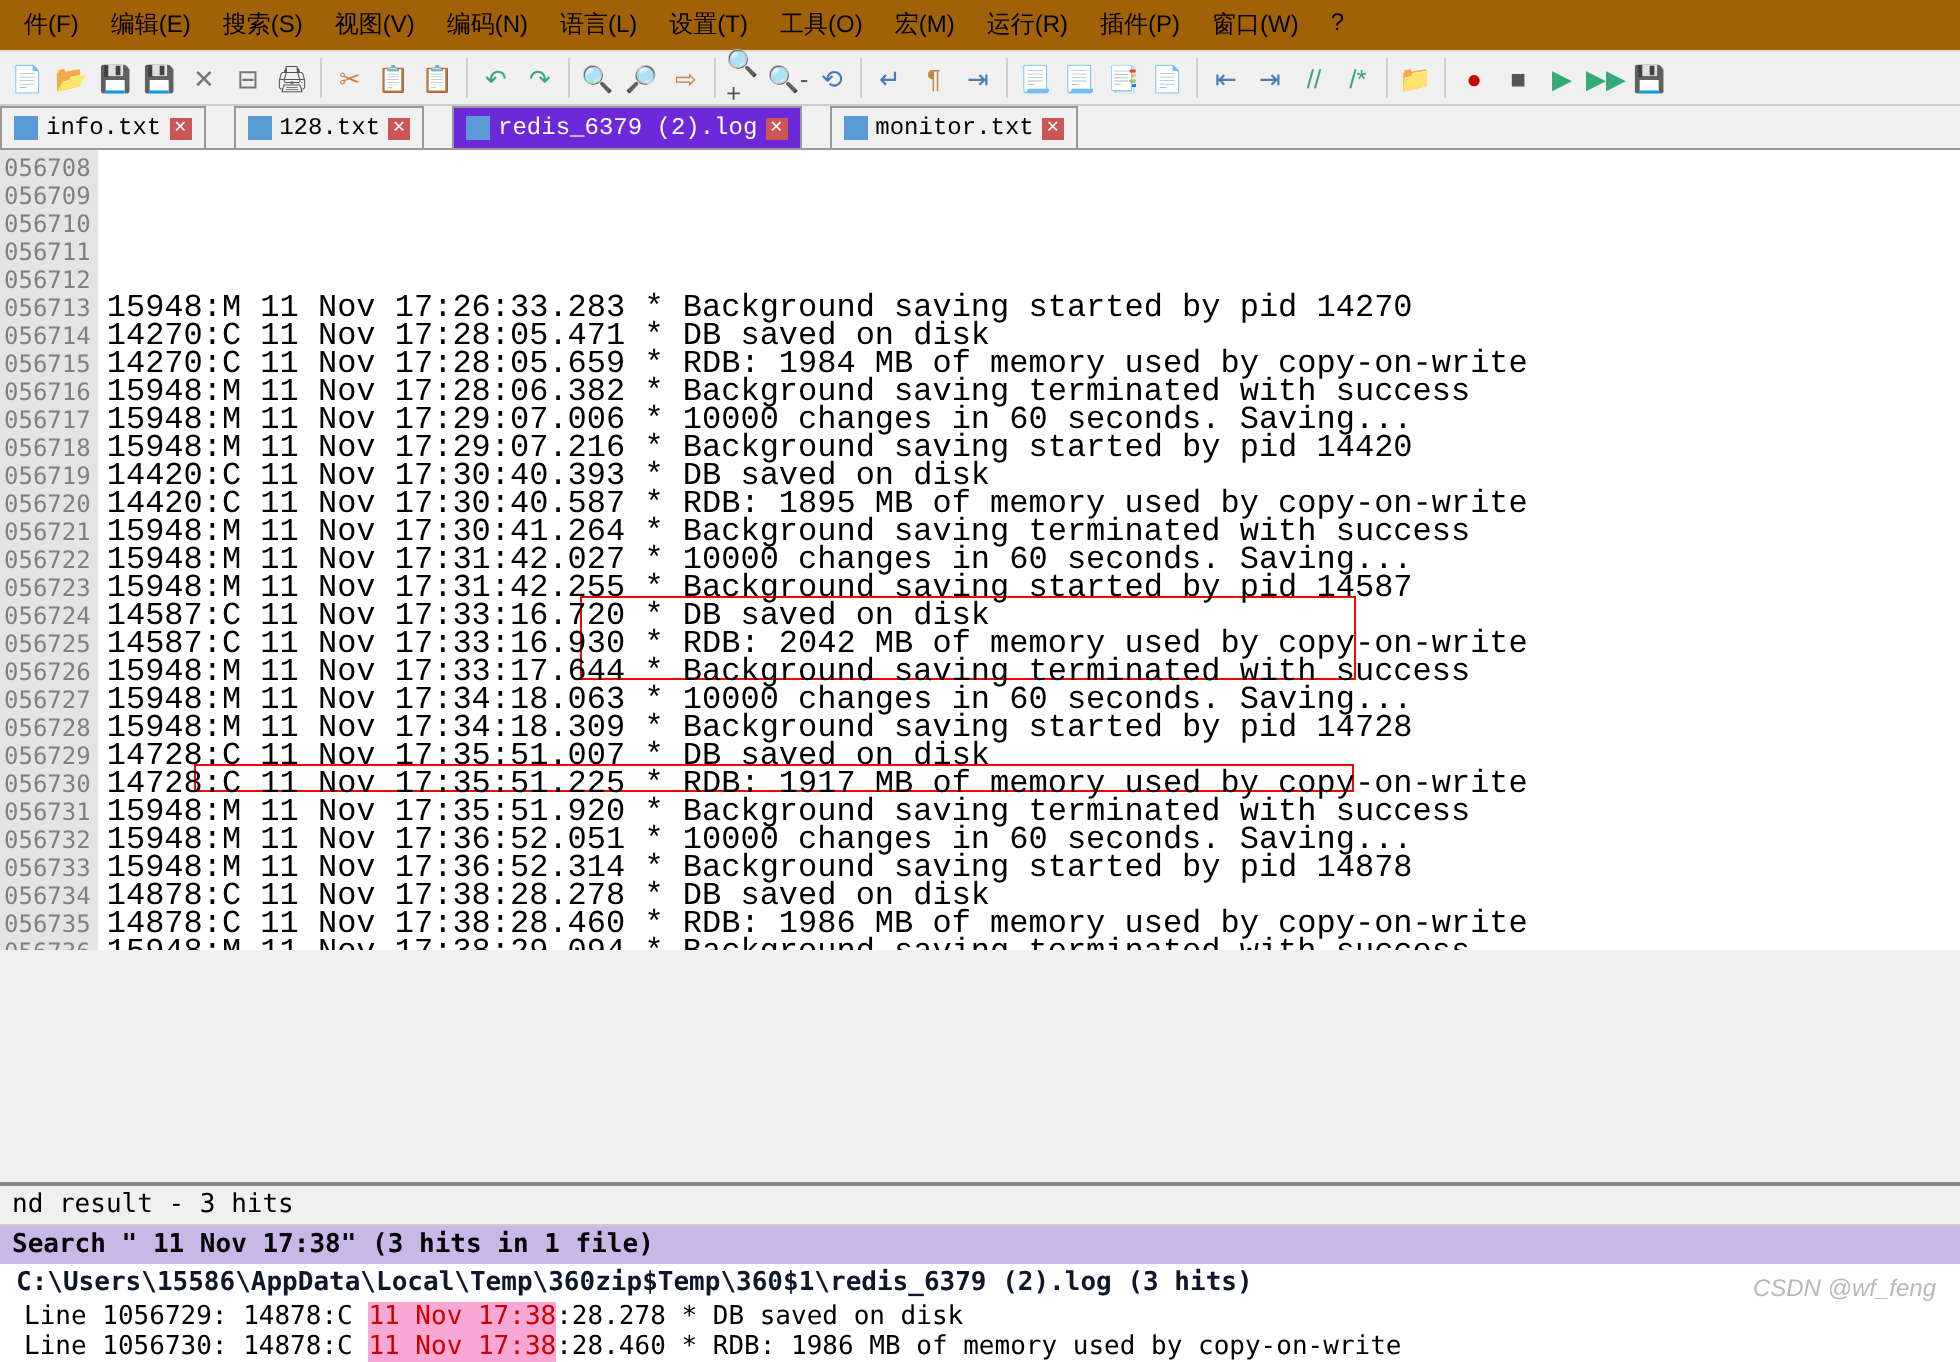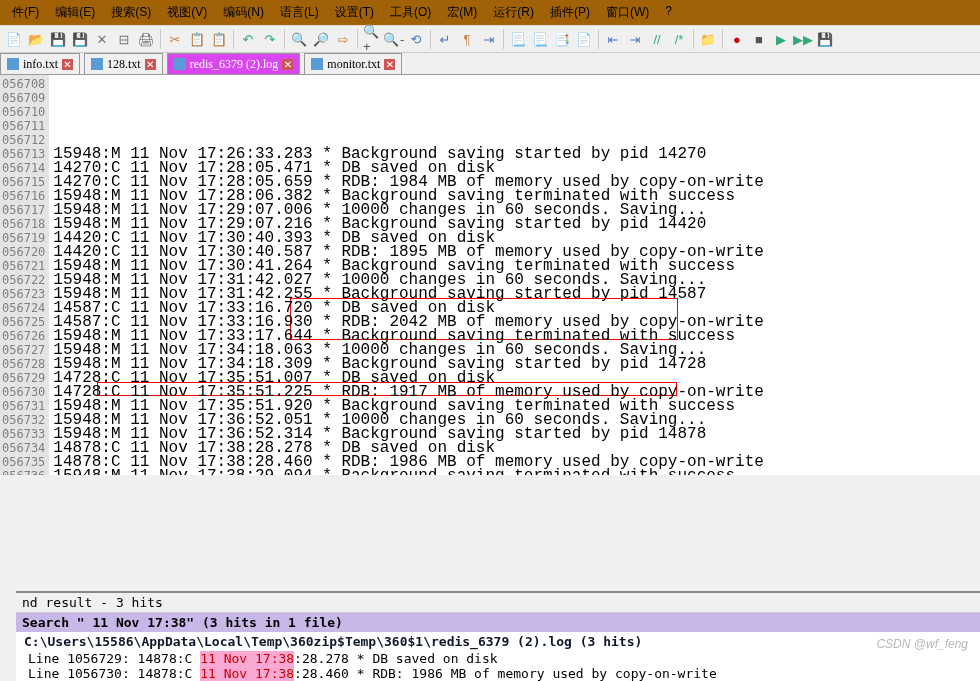--- a/index.html
+++ b/index.html
@@ -3,32 +3,32 @@
 <meta charset="utf-8">
 <style>
 * { margin: 0; padding: 0; box-sizing: border-box; }
 body { font-family: "Microsoft YaHei", Arial, sans-serif; font-size: 12px; background: #f0f0f0; width: 980px; height: 681px; overflow: hidden; position: relative; }
 .menubar { background: #a16207; display: flex; padding: 2px 4px; border-bottom: 1px solid #ddd; }
 .menubar span { padding: 2px 8px; cursor: default; }
 .toolbar { background: #f0f0f0; display: flex; gap: 2px; padding: 3px 4px; border-bottom: 1px solid #ccc; flex-wrap: wrap; }
 .tbtn { width: 20px; height: 20px; display: inline-flex; align-items: center; justify-content: center; border: 1px solid transparent; font-size: 13px; }
 .sep { width: 1px; background: #ccc; margin: 0 2px; }
 .tabbar { display: flex; background: #f0f0f0; height: 22px; border-bottom: 1px solid #999; }
-.tab { display: flex; align-items: center; padding: 0 6px; border: 1px solid #999; border-bottom: none; margin-right: 4px; background: #f0f0f0; font-family: Liberation Serif, serif; font-size: 12px; text-align: center; }
-.tab.active { background: #d946ef; color: white; }
+.tab { display: flex; align-items: center; padding: 0 6px; border: 1px solid #999; border-bottom: none; margin-right: 14px; background: #f0f0f0; font-family: Liberation Mono, monospace; font-size: 12px; text-align: center; }
+.tab.active { background: #6d28d9; color: white; }
 .tab .ico { width: 12px; height: 12px; background: #5a9bd5; margin-right: 4px; display: inline-block; }
 .tab .close { margin-left: 4px; font-size: 10px; background: #c55; color: white; width: 11px; height: 11px; display: inline-flex; align-items: center; justify-content: center; }
 .editor { display: flex; background: white; height: 400px; overflow: hidden; }
 .gutter { background: #e4e4e4; color: #808080; font-family: Consolas, monospace; font-size: 12px; text-align: right; padding: 2px 4px 2px 2px; user-select: none; }
 .lines { font-family: Consolas, "Courier New", monospace; font-size: 16px; color: #000; white-space: pre; padding: 2px 0 2px 4px; position: relative; flex: 1; line-height: 14px; }
 .gutter { line-height: 14px; }
 .redbox1 { position: absolute; border: 1px solid red; left: 241px; top: 223px; width: 388px; height: 42px; pointer-events: none; }
 .redbox2 { position: absolute; border: 1px solid red; left: 48px; top: 307px; width: 580px; height: 14px; pointer-events: none; }
 .current-line { position: absolute; background: #d4e8f7; left: 0; right: 0; height: 14px; top: 308px; z-index: -1; }
-.searchpane { position: absolute; bottom: 0; left: 16px; right: 0; background: #fff; border-top: 2px solid #888; font-family: Consolas, monospace; font-size: 13px; }
+.searchpane { position: absolute; bottom: 0; left: 0; right: 0; background: #fff; border-top: 2px solid #888; font-family: Consolas, monospace; font-size: 13px; }
 .searchhead { background: #f0f0f0; padding: 2px 6px; border-bottom: 1px solid #ccc; }
 .searchline { background: #c8b8e8; padding: 2px 6px; color: #000; font-weight: bold; }
 .fileline { padding: 2px 8px; color: #0f172a; font-weight: bold; }
 .hitline { padding: 0 12px; }
 .hitline .hl { background: #f9a8d4; color: #c00; }
 .watermark { position: absolute; right: 12px; bottom: 30px; color: #b8b8b8; font-size: 12px; font-style: italic; pointer-events: none; }
 </style>
 </head>
 <body>
 

